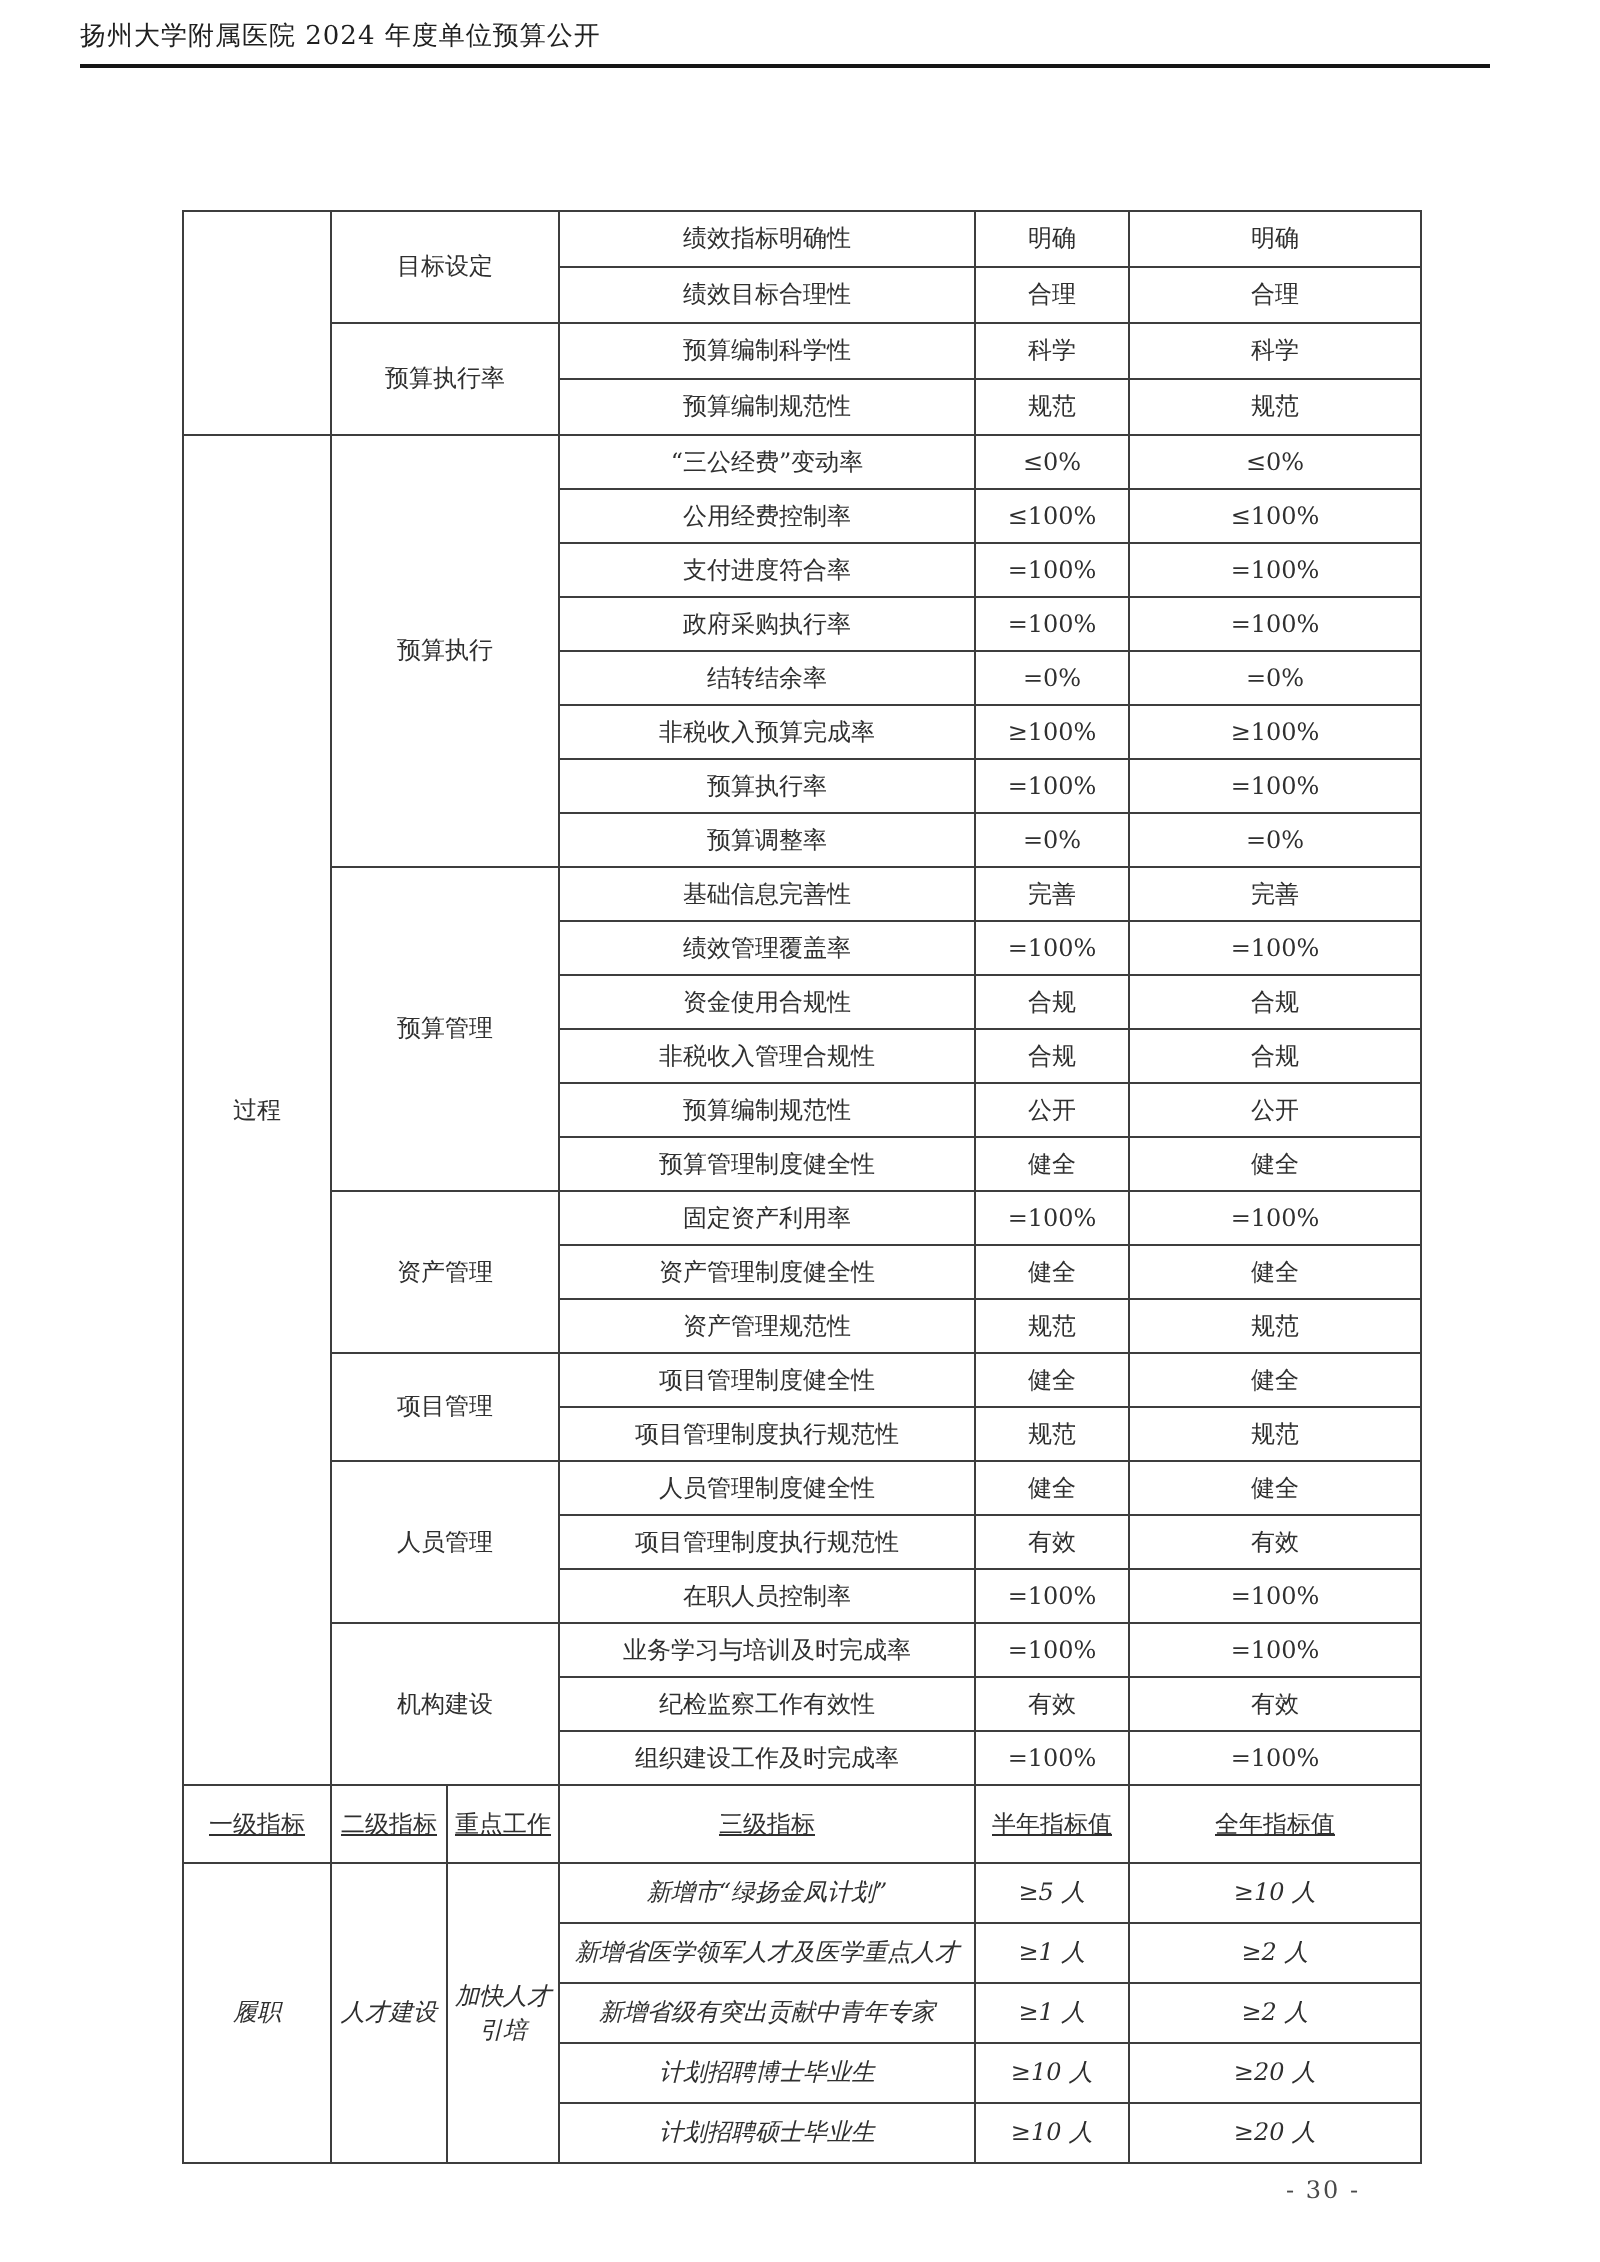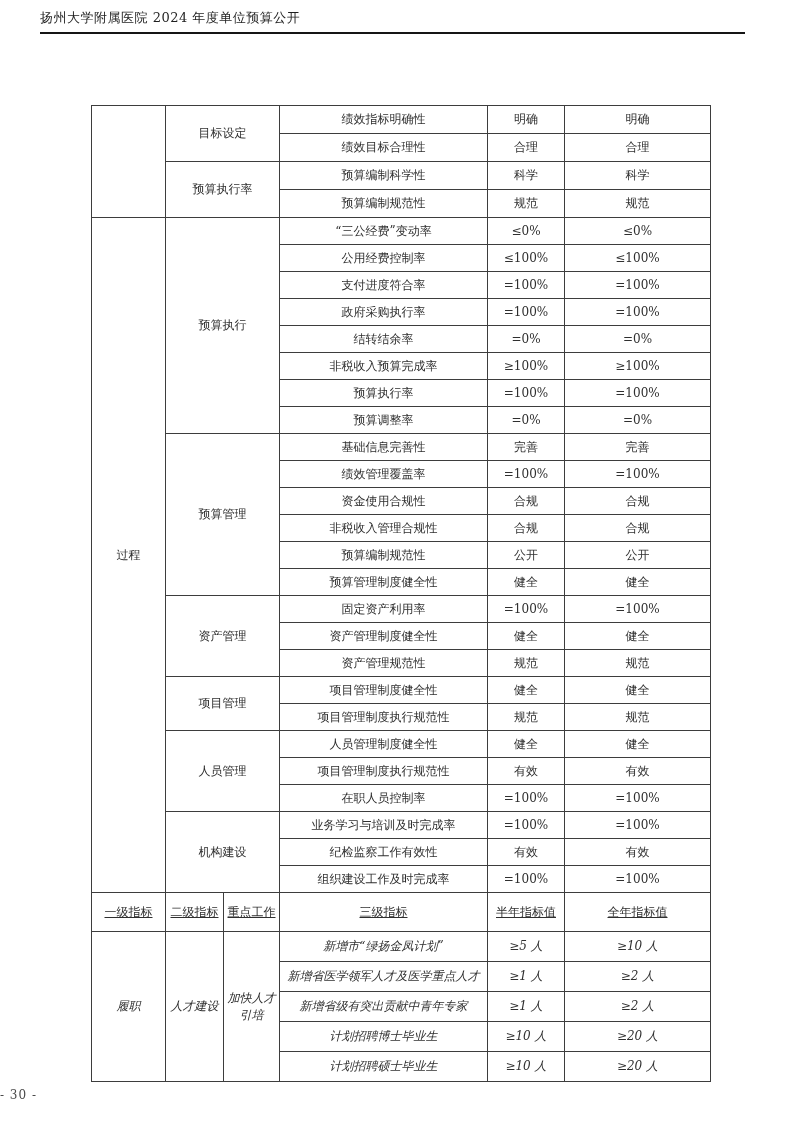--- a/index.html
+++ b/index.html
@@ -31,21 +31,21 @@
     padding:0 2px; overflow:hidden;
     color:#2f2f2f;
   }
   td.narrow { padding:0 8px; }
   tr.row-top td { height:27px; }
   tr.row-mid td { height:26px; }
   tr.row-header td { height:38px;text-decoration:underline; }
   tr.row-bot td { height:29px;font-style:italic; }
   .page-number {
     position:absolute; left:0; top:1088px; width:680px;
-    text-align:left; font-size:12px; color:#4a4a4a;
+    text-align:right; font-size:12px; color:#4a4a4a;
     letter-spacing:1px;
   }
 </style>
 </head>
 <body>
 
 <div class="doc-header">扬州大学附属医院 2024 年度单位预算公开</div>
 <div class="header-rule"></div>
 
 <table class="budget">

